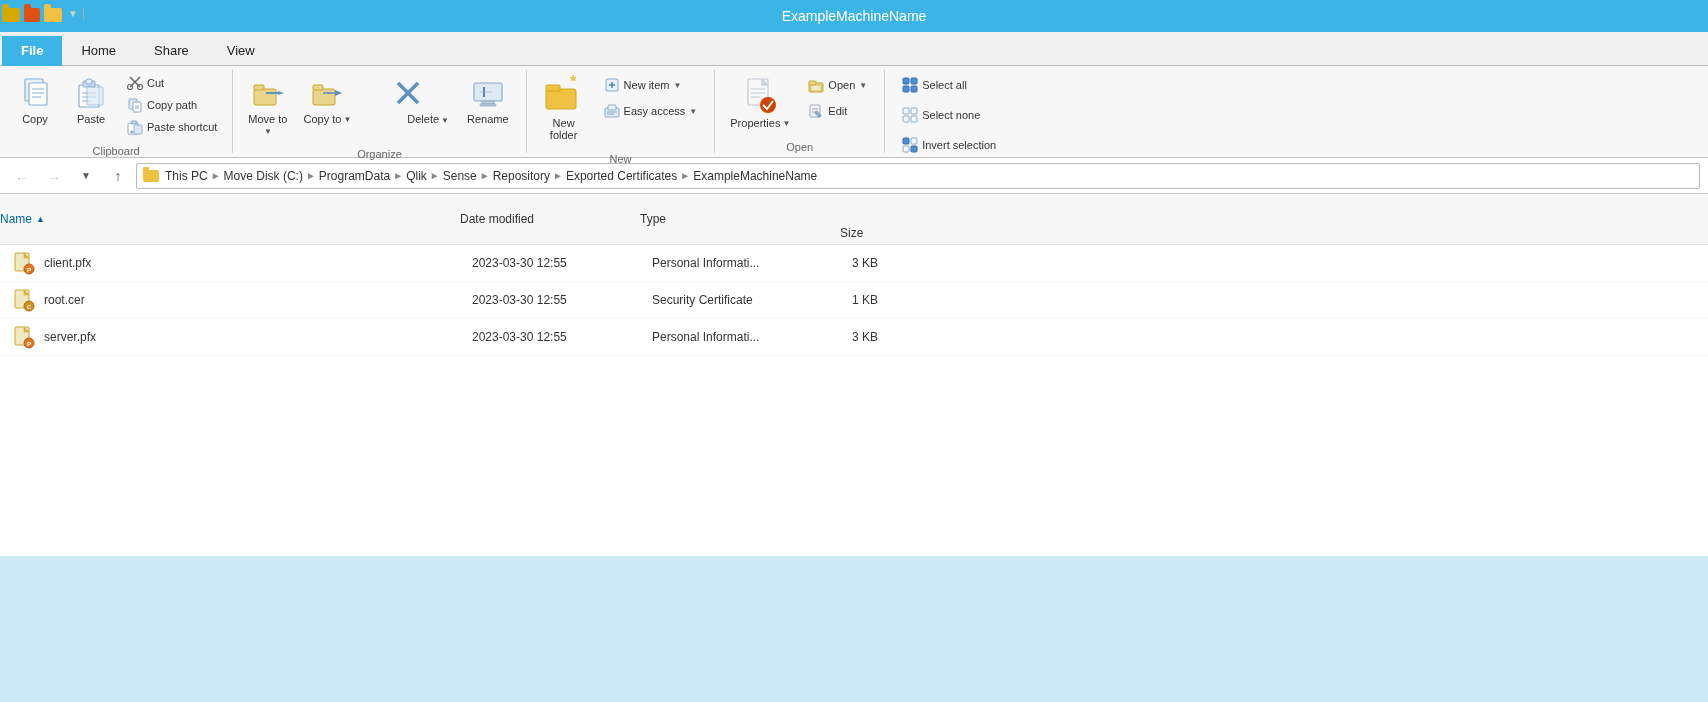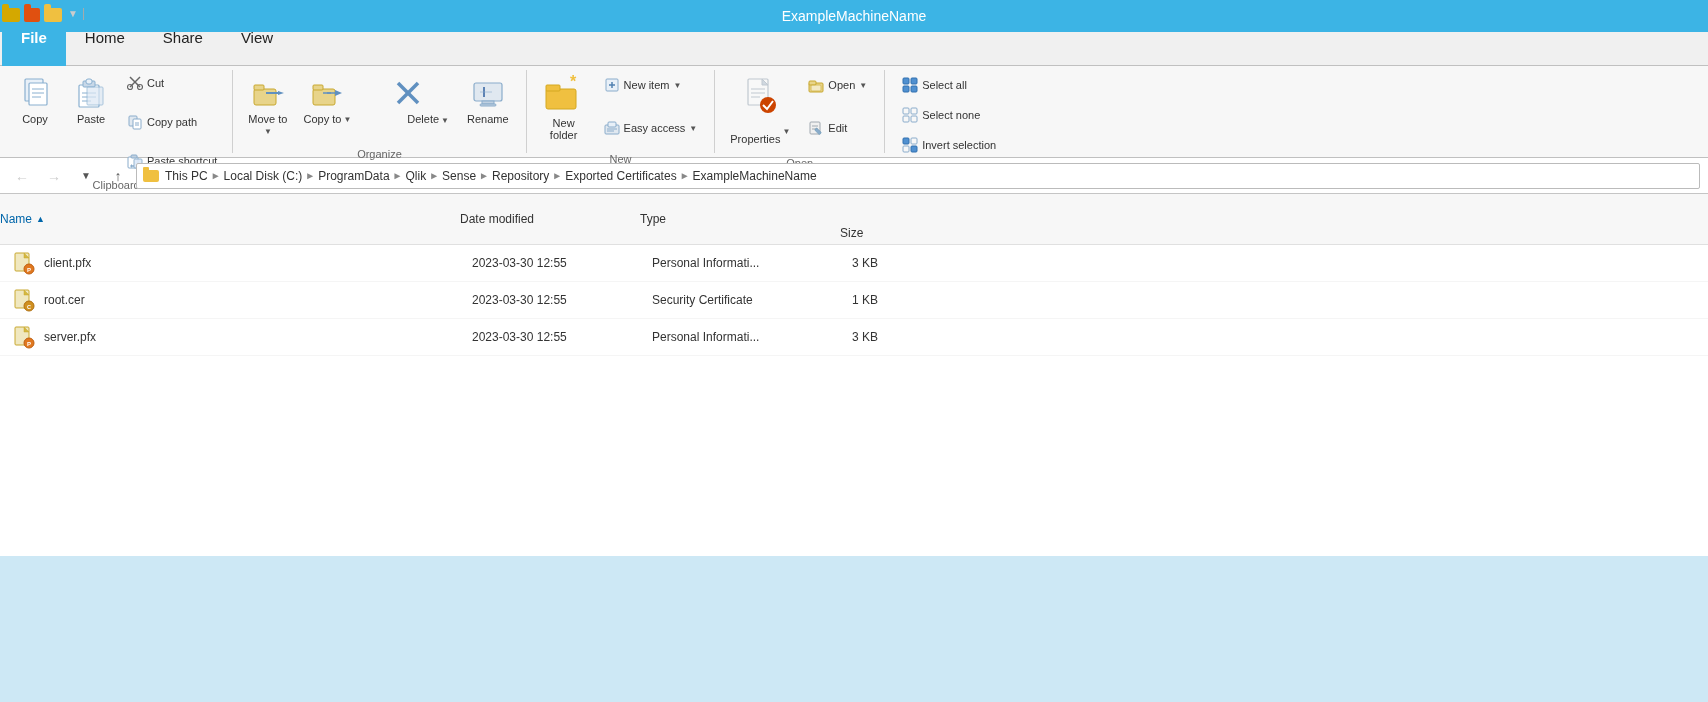--- a/index.html
+++ b/index.html
@@ -36,23 +36,23 @@
     
     .menu-tabs {
       background: #f0f0f0;
       height: 34px;
       display: flex;
       align-items: flex-end;
       border-bottom: 1px solid #c0c0c0;
       padding-left: 2px;
     }
     .menu-tab {
-      padding: 6px 18px 20px 18px;
+      padding: 6px 18px 8px 18px;
       cursor: pointer;
-      font-size: 15px;
+      font-size: 13px;
       border: 1px solid transparent;
       border-bottom: none;
       background: transparent;
       color: #222;
       position: relative;
       bottom: -1px;
     }
     .menu-tab.active {
       background: #3cb4e5;
       color: #fff;
@@ -129,21 +129,21 @@
       color: #333;
       white-space: nowrap;
     }
     .ribbon-btn-small .icon-small {
       width: 16px; height: 16px;
       display: flex; align-items: center; justify-content: center;
     }
     .ribbon-col {
       display: flex;
       flex-direction: column;
-      gap: 17px;
+      gap: 0;
       padding-top: 2px;
     }
     .ribbon-btn-with-arrow {
       display: flex;
       flex-direction: column;
       align-items: center;
       padding: 4px 6px;
       cursor: pointer;
       border: 1px solid transparent;
       border-radius: 2px;
@@ -490,21 +490,21 @@
 
               <line x1="11" y1="14" x2="25" y2="14" stroke="#c0c8d0" stroke-width="1"></line>
               <line x1="11" y1="18" x2="25" y2="18" stroke="#c0c8d0" stroke-width="1"></line>
               <line x1="11" y1="22" x2="20" y2="22" stroke="#c0c8d0" stroke-width="1"></line>
 
               <circle cx="28" cy="30" r="8" fill="#cc4400"></circle>
               <polyline points="23,30 27,34 33,26" fill="none" stroke="#fff" stroke-width="2"></polyline>
             </svg>
           </div>
           <div style="display:flex;align-items:center;gap:2px;">
-            <span style="font-size:11px;margin-top:16px;">Properties</span>
+            <span style="font-size:11px;">Properties</span>
             <span class="arrow-down">▼</span>
           </div>
         </div>
 
         <div class="ribbon-col">
           <div class="ribbon-btn-small" style="padding:4px 8px;">
             <div class="icon-small">
               <svg viewBox="0 0 16 16" width="16" height="16">
                 <rect x="1" y="6" width="14" height="9" rx="1" fill="#e8d48a" stroke="#c8a830" stroke-width="1"></rect>
                 <rect x="1" y="4" width="7" height="4" rx="1" fill="#e8d48a" stroke="#c8a830" stroke-width="1"></rect>
@@ -576,21 +576,21 @@
 
   <div class="address-bar-row">
     <div class="nav-btn disabled">←</div>
     <div class="nav-btn disabled">→</div>
     <div class="nav-btn" style="font-size:10px;">▼</div>
     <div class="nav-btn">↑</div>
     <div class="address-path">
       <span class="path-folder-icon"></span>
       <span class="path-segment">This PC</span>
       <span class="path-sep">►</span>
-      <span class="path-segment">Local Disk (C:)</span>
+      <span class="path-segment">Move Disk (C:)</span>
       <span class="path-sep">►</span>
       <span class="path-segment">ProgramData</span>
       <span class="path-sep">►</span>
       <span class="path-segment">Qlik</span>
       <span class="path-sep">►</span>
       <span class="path-segment">Sense</span>
       <span class="path-sep">►</span>
       <span class="path-segment">Repository</span>
       <span class="path-sep">►</span>
       <span class="path-segment">Exported Certificates</span>

